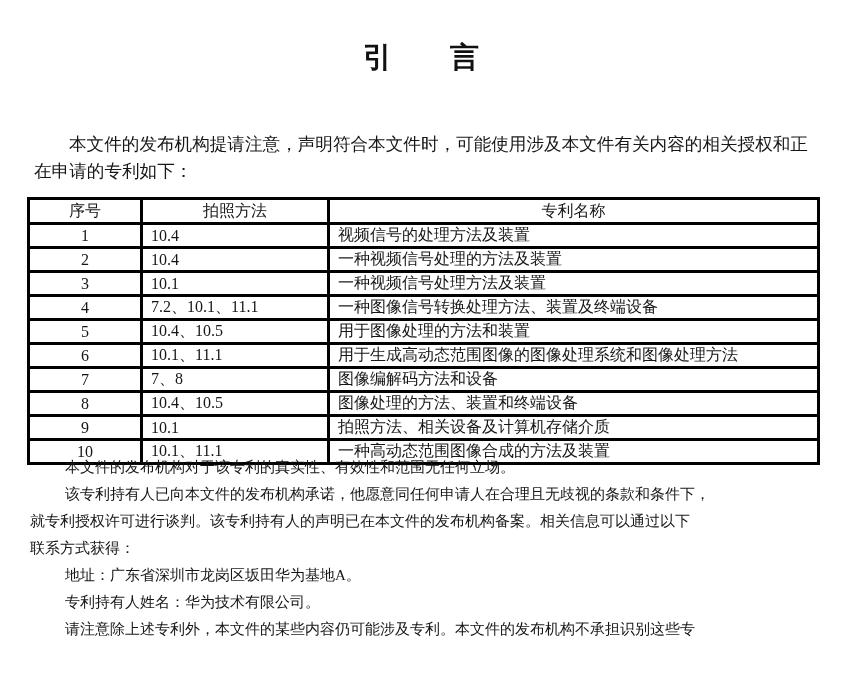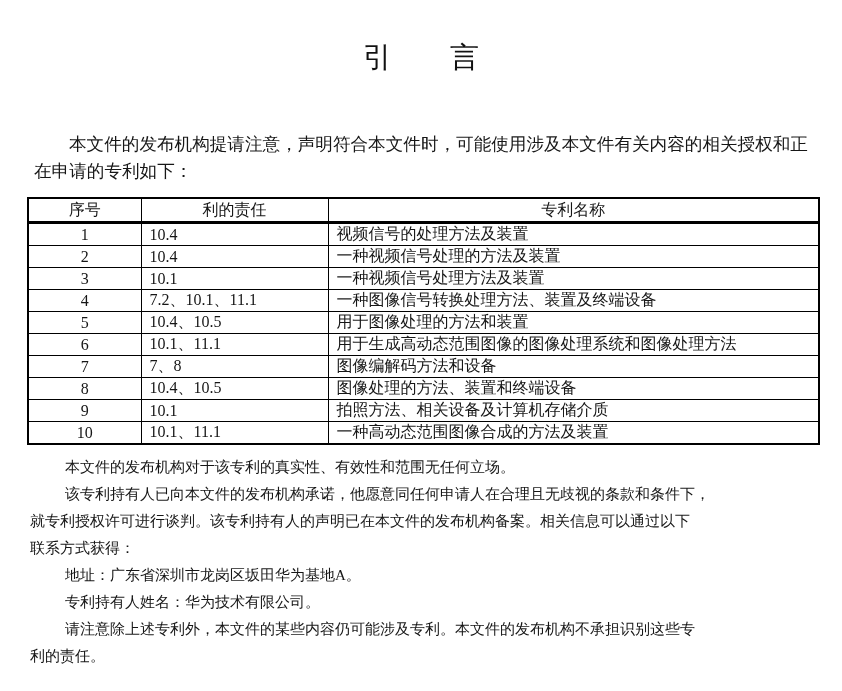--- a/index.html
+++ b/index.html
@@ -16,21 +16,21 @@
     font-family: "Liberation Serif", "DejaVu Serif", serif;
     color: #161616;
   }
   .doc-title {
     position: absolute;
     top: 40px;
     left: 0;
     width: 842px;
     text-align: center;
     font-family: "Liberation Sans", "DejaVu Sans", sans-serif;
-    font-weight: normal;
+    font-weight: bold;
     font-size: 29px;
     line-height: 34px;
     color: #111111;
   }
   .intro-block {
     position: absolute;
     top: 131px;
     left: 34px;
     width: 784px;
     font-size: 17.6px;
@@ -56,21 +56,21 @@
     left: 27px;
     width: 793px;
     border-collapse: collapse;
     table-layout: fixed;
     font-size: 16px;
     color: #161616;
     border: 2px solid #000000;
   }
   table.patent-table th,
   table.patent-table td {
-    border: 1px solid #000000;
+    border: 3px solid #000000;
     height: 21px;
     padding: 0 8px;
     vertical-align: middle;
     overflow: hidden;
     white-space: nowrap;
   }
   table.patent-table thead th {
     border-bottom: 3px solid #000000;
     font-weight: normal;
     text-align: center;
@@ -101,21 +101,21 @@
 
   <table class="patent-table">
     <colgroup>
       <col class="col-no">
       <col class="col-clause">
       <col class="col-name">
     </colgroup>
     <thead>
       <tr>
         <th>序号</th>
-        <th>利的责任</th>
+        <th>拍照方法</th>
         <th>专利名称</th>
       </tr>
     </thead>
     <tbody>
       <tr>
         <td class="cell-no">1</td>
         <td class="cell-clause">10.4</td>
         <td class="cell-name">视频信号的处理方法及装置</td>
       </tr>
       <tr>
@@ -167,16 +167,15 @@
   </table>
 
   <div class="body-block">
     <div class="line indent">本文件的发布机构对于该专利的真实性、有效性和范围无任何立场。</div>
     <div class="line indent">该专利持有人已向本文件的发布机构承诺，他愿意同任何申请人在合理且无歧视的条款和条件下，</div>
     <div class="line">就专利授权许可进行谈判。该专利持有人的声明已在本文件的发布机构备案。相关信息可以通过以下</div>
     <div class="line">联系方式获得：</div>
     <div class="line indent">地址：广东省深圳市龙岗区坂田华为基地A。</div>
     <div class="line indent">专利持有人姓名：华为技术有限公司。</div>
     <div class="line indent">请注意除上述专利外，本文件的某些内容仍可能涉及专利。本文件的发布机构不承担识别这些专</div>
-    <div class="line">利的责任。</div>
   </div>
 
 </div>
 
 </body></html>

